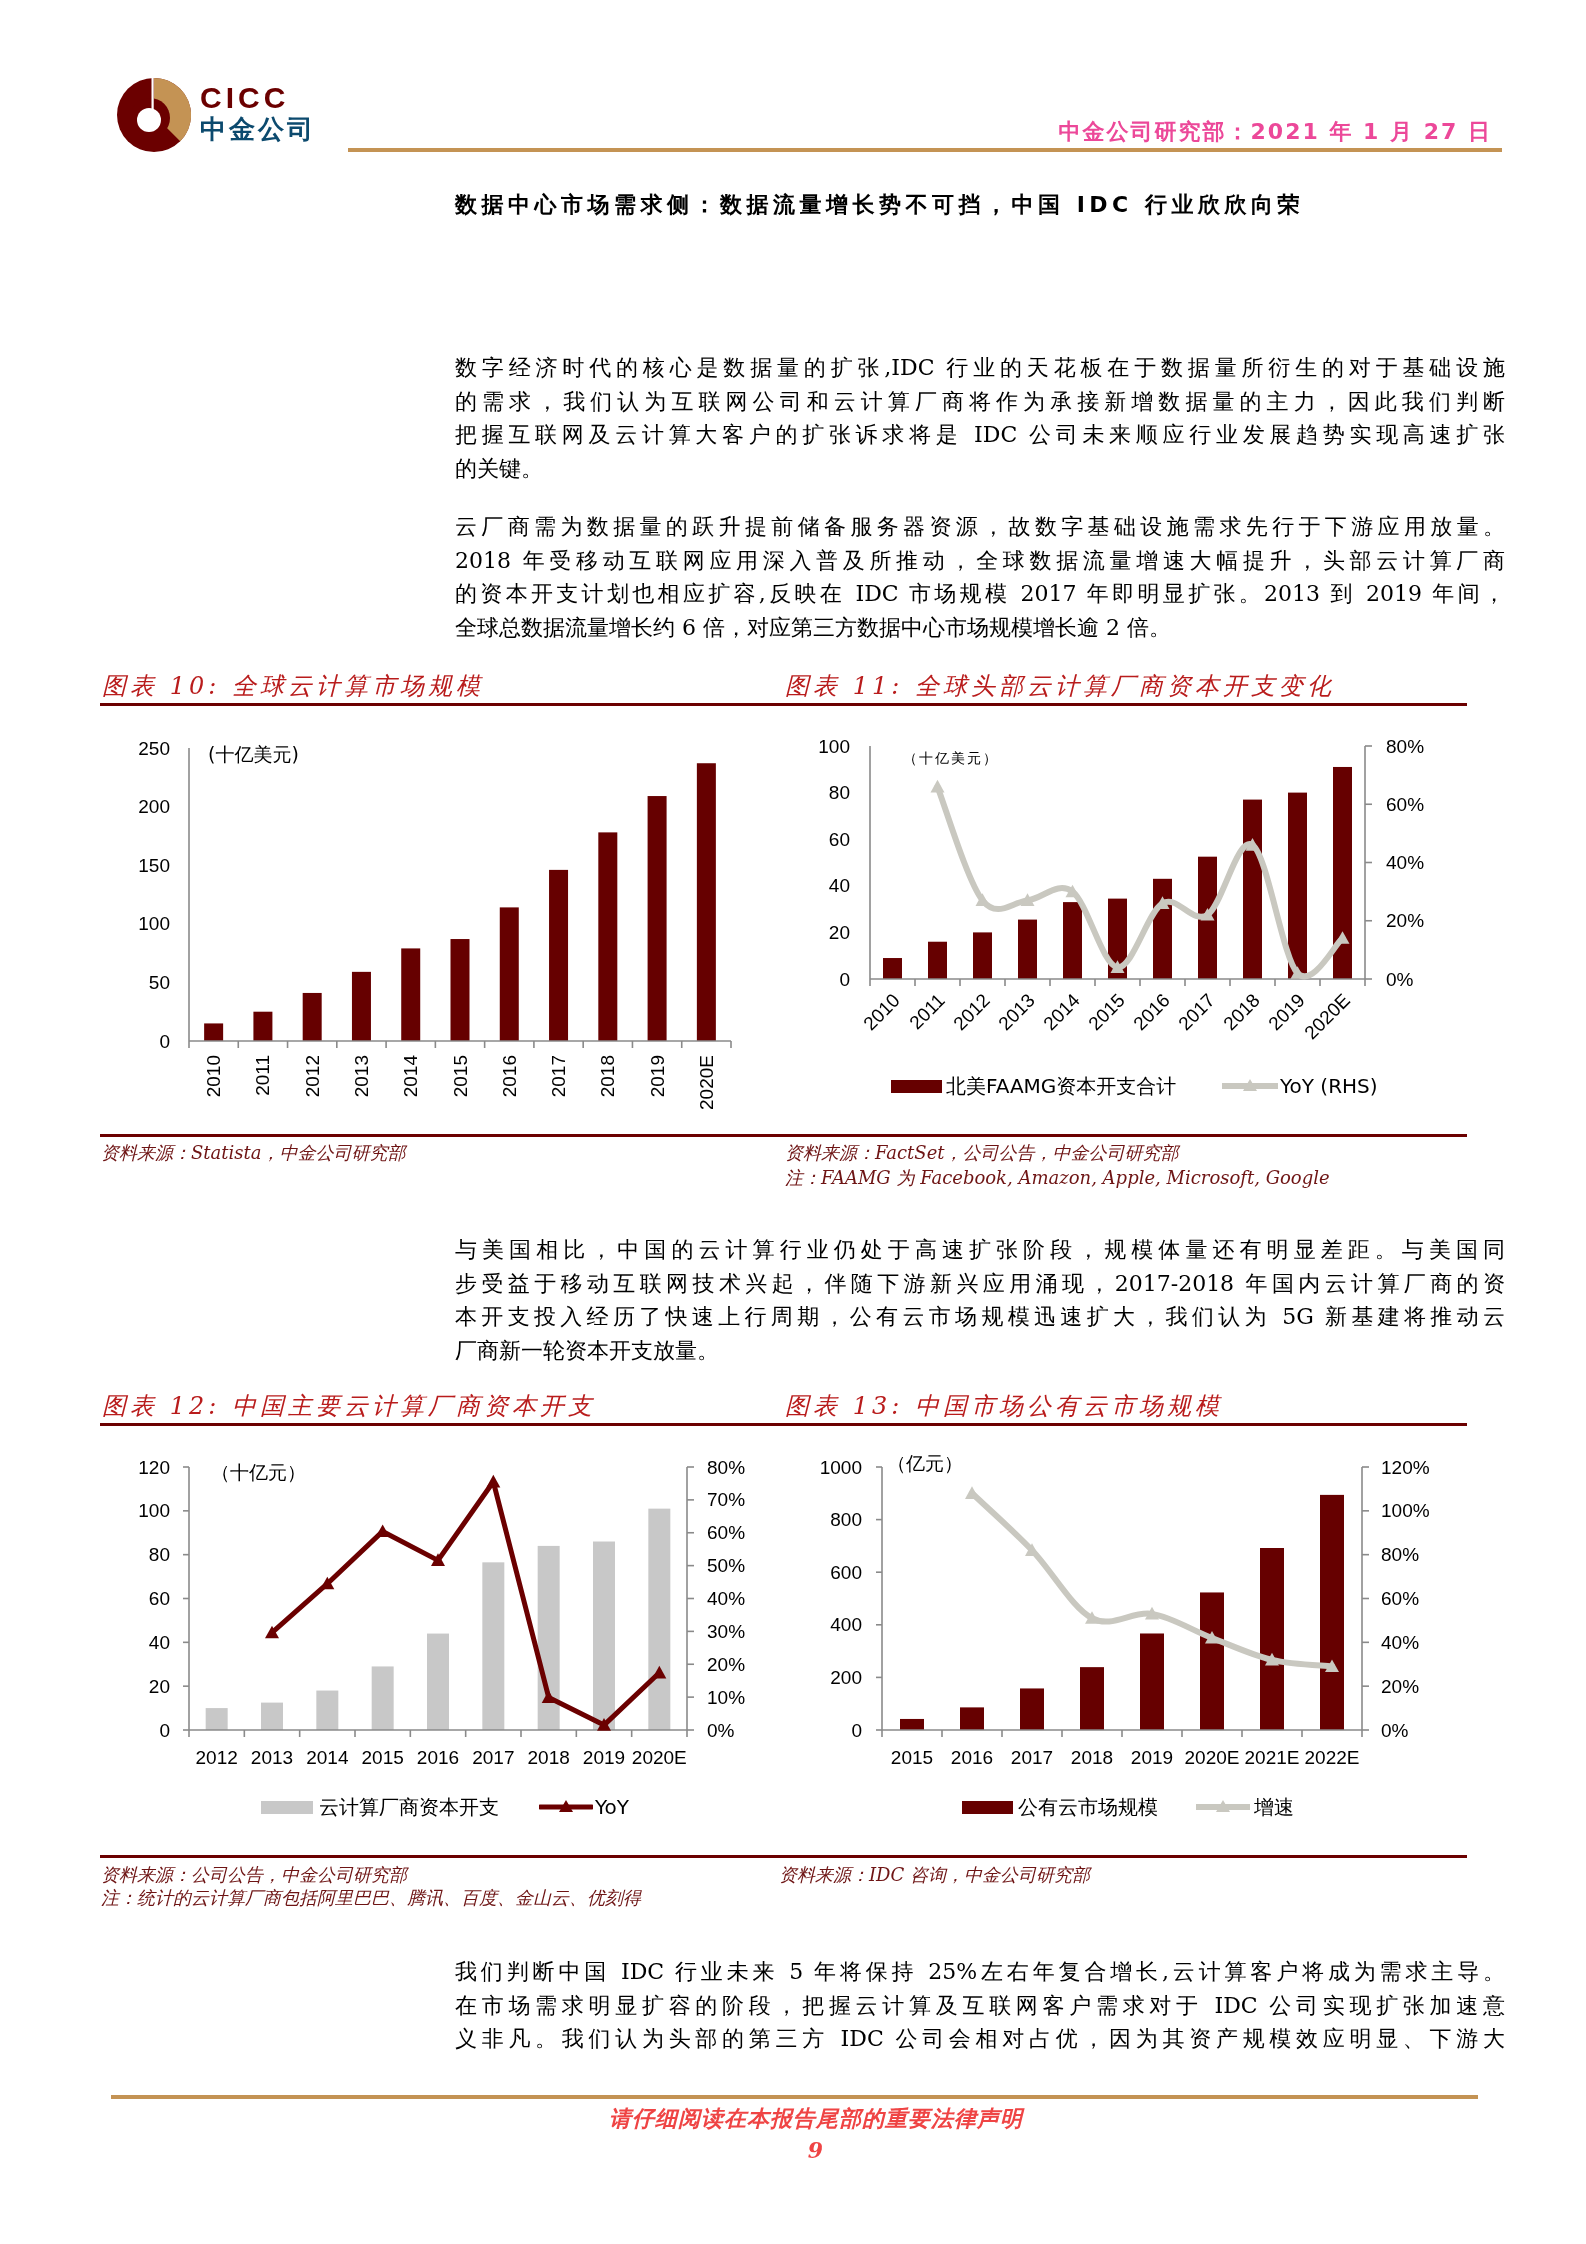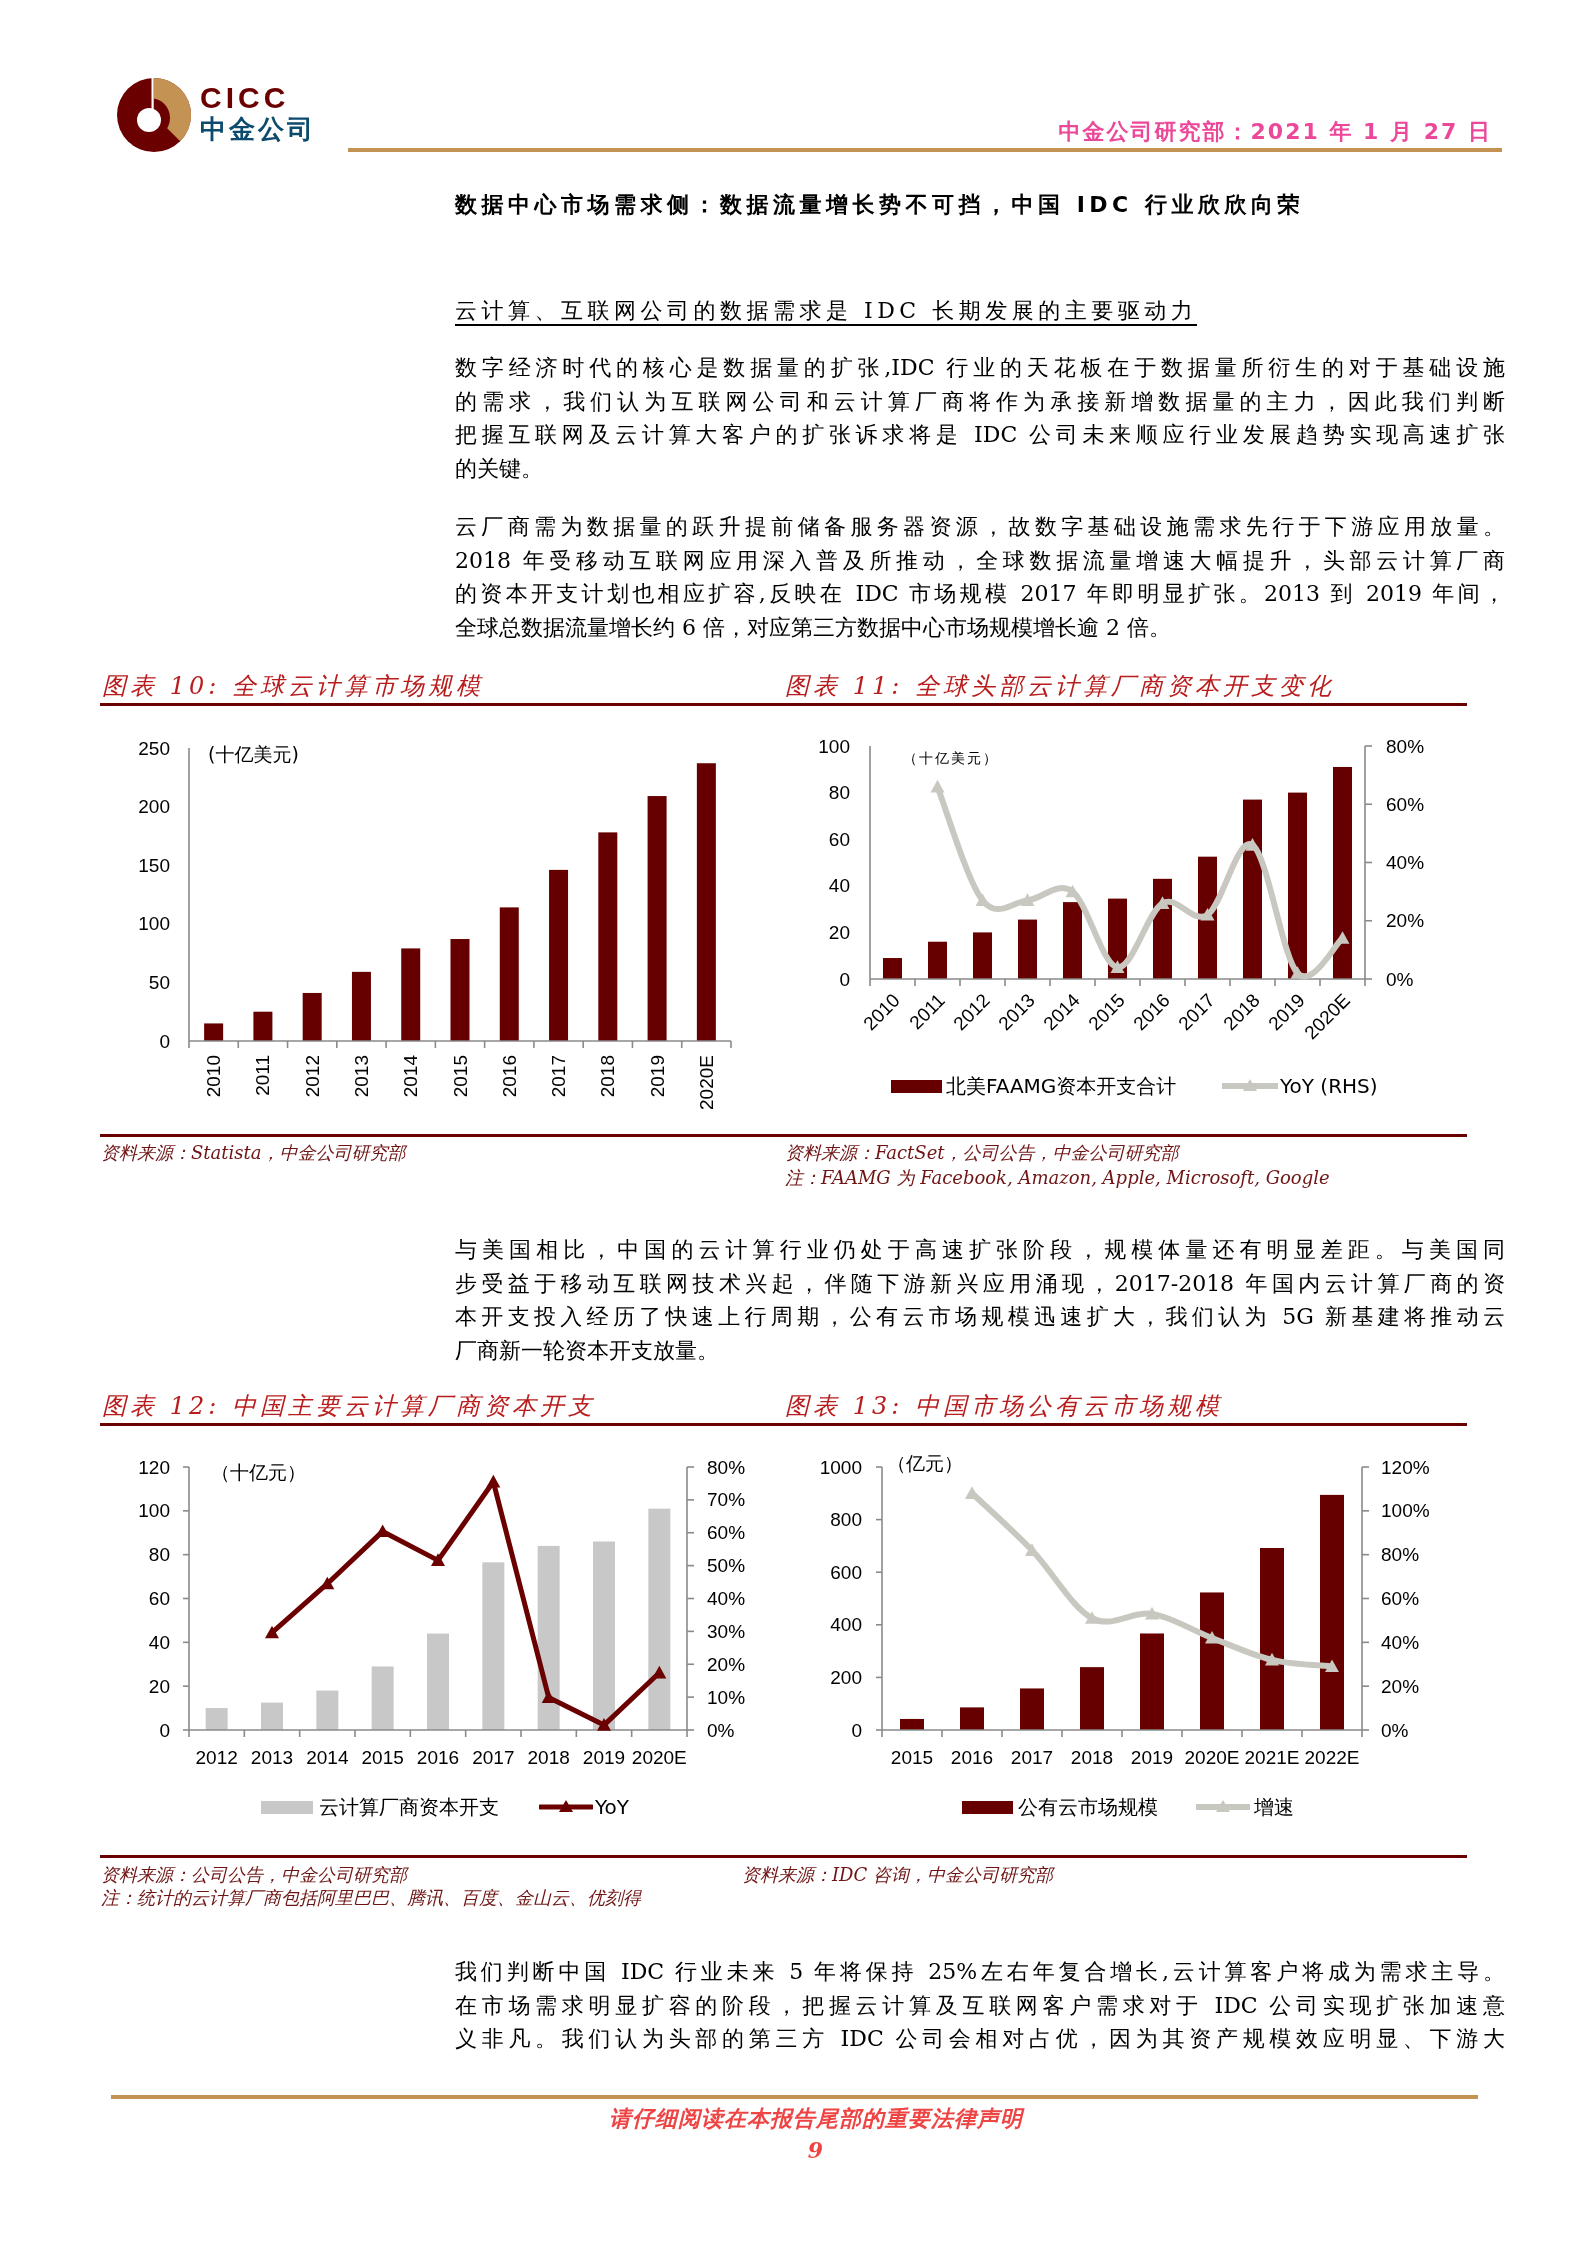--- a/index.html
+++ b/index.html
@@ -39,21 +39,20 @@
     <circle cx="33" cy="40" r="20" fill="#6b0000"></circle>
     <circle cx="32" cy="42" r="12" fill="#ffffff"></circle>
     <rect x="34.5" y="0" width="2.2" height="32" fill="#ffffff"></rect>
   </svg>
   <div class="abs logo-en">CICC</div>
   <div class="abs logo-zh">中金公司</div>
   <div class="abs hdr-text">中金公司研究部：2021 年 1 月 27 日</div>
   <div class="abs hdr-line"></div>
 
   <div class="abs sec-title">数据中心市场需求侧：数据流量增长势不可挡，中国 IDC 行业欣欣向荣</div>
-  <div class="abs subhead">云计算、互联网公司的数据需求是 IDC 长期发展的主要驱动力</div>
 
   <div class="abs para" style="top:351px">
     <span class="ln">数字经济时代的核心是数据量的扩张,IDC 行业的天花板在于数据量所衍生的对于基础设施</span>
     <span class="ln">的需求，我们认为互联网公司和云计算厂商将作为承接新增数据量的主力，因此我们判断</span>
     <span class="ln">把握互联网及云计算大客户的扩张诉求将是 IDC 公司未来顺应行业发展趋势实现高速扩张</span>
     <span class="ln last">的关键。</span>
   </div>
 
   <div class="abs para" style="top:510px">
     <span class="ln">云厂商需为数据量的跃升提前储备服务器资源，故数字基础设施需求先行于下游应用放量。</span>
@@ -114,21 +113,21 @@
   <div class="abs leg-label" style="left:1018px;top:1796px">公有云市场规模</div>
   <svg class="abs" style="left:1196px;top:1797px" width="54" height="20">
     <line x1="1" y1="10" x2="53" y2="10" stroke-width="6" stroke-linecap="round" stroke="#c9c8c0"></line>
     <polygon points="27,3 20,15 34,15" fill="#c9c8c0"></polygon>
   </svg>
   <div class="abs leg-label" style="left:1254px;top:1796px">增速</div>
 
   <div class="abs crule" style="top:1855px"></div>
   <div class="abs csrc" style="left:101px;top:1864px">资料来源：公司公告，中金公司研究部</div>
   <div class="abs csrc" style="left:101px;top:1887px">注：统计的云计算厂商包括阿里巴巴、腾讯、百度、金山云、优刻得</div>
-  <div class="abs csrc" style="left:742px;top:1864px">资料来源：IDC 咨询，中金公司研究部</div>
+  <div class="abs csrc" style="left:779px;top:1864px">资料来源：IDC 咨询，中金公司研究部</div>
 
   <div class="abs para" style="top:1955px">
     <span class="ln">我们判断中国 IDC 行业未来 5 年将保持 25%左右年复合增长,云计算客户将成为需求主导。</span>
     <span class="ln">在市场需求明显扩容的阶段，把握云计算及互联网客户需求对于 IDC 公司实现扩张加速意</span>
     <span class="ln">义非凡。我们认为头部的第三方 IDC 公司会相对占优，因为其资产规模效应明显、下游大</span>
   </div>
 
   <div class="abs footer-line"></div>
   <div class="abs footer-text" style="top:2105px">请仔细阅读在本报告尾部的重要法律声明</div>
   <div class="abs footer-text" style="top:2137px">9</div>

